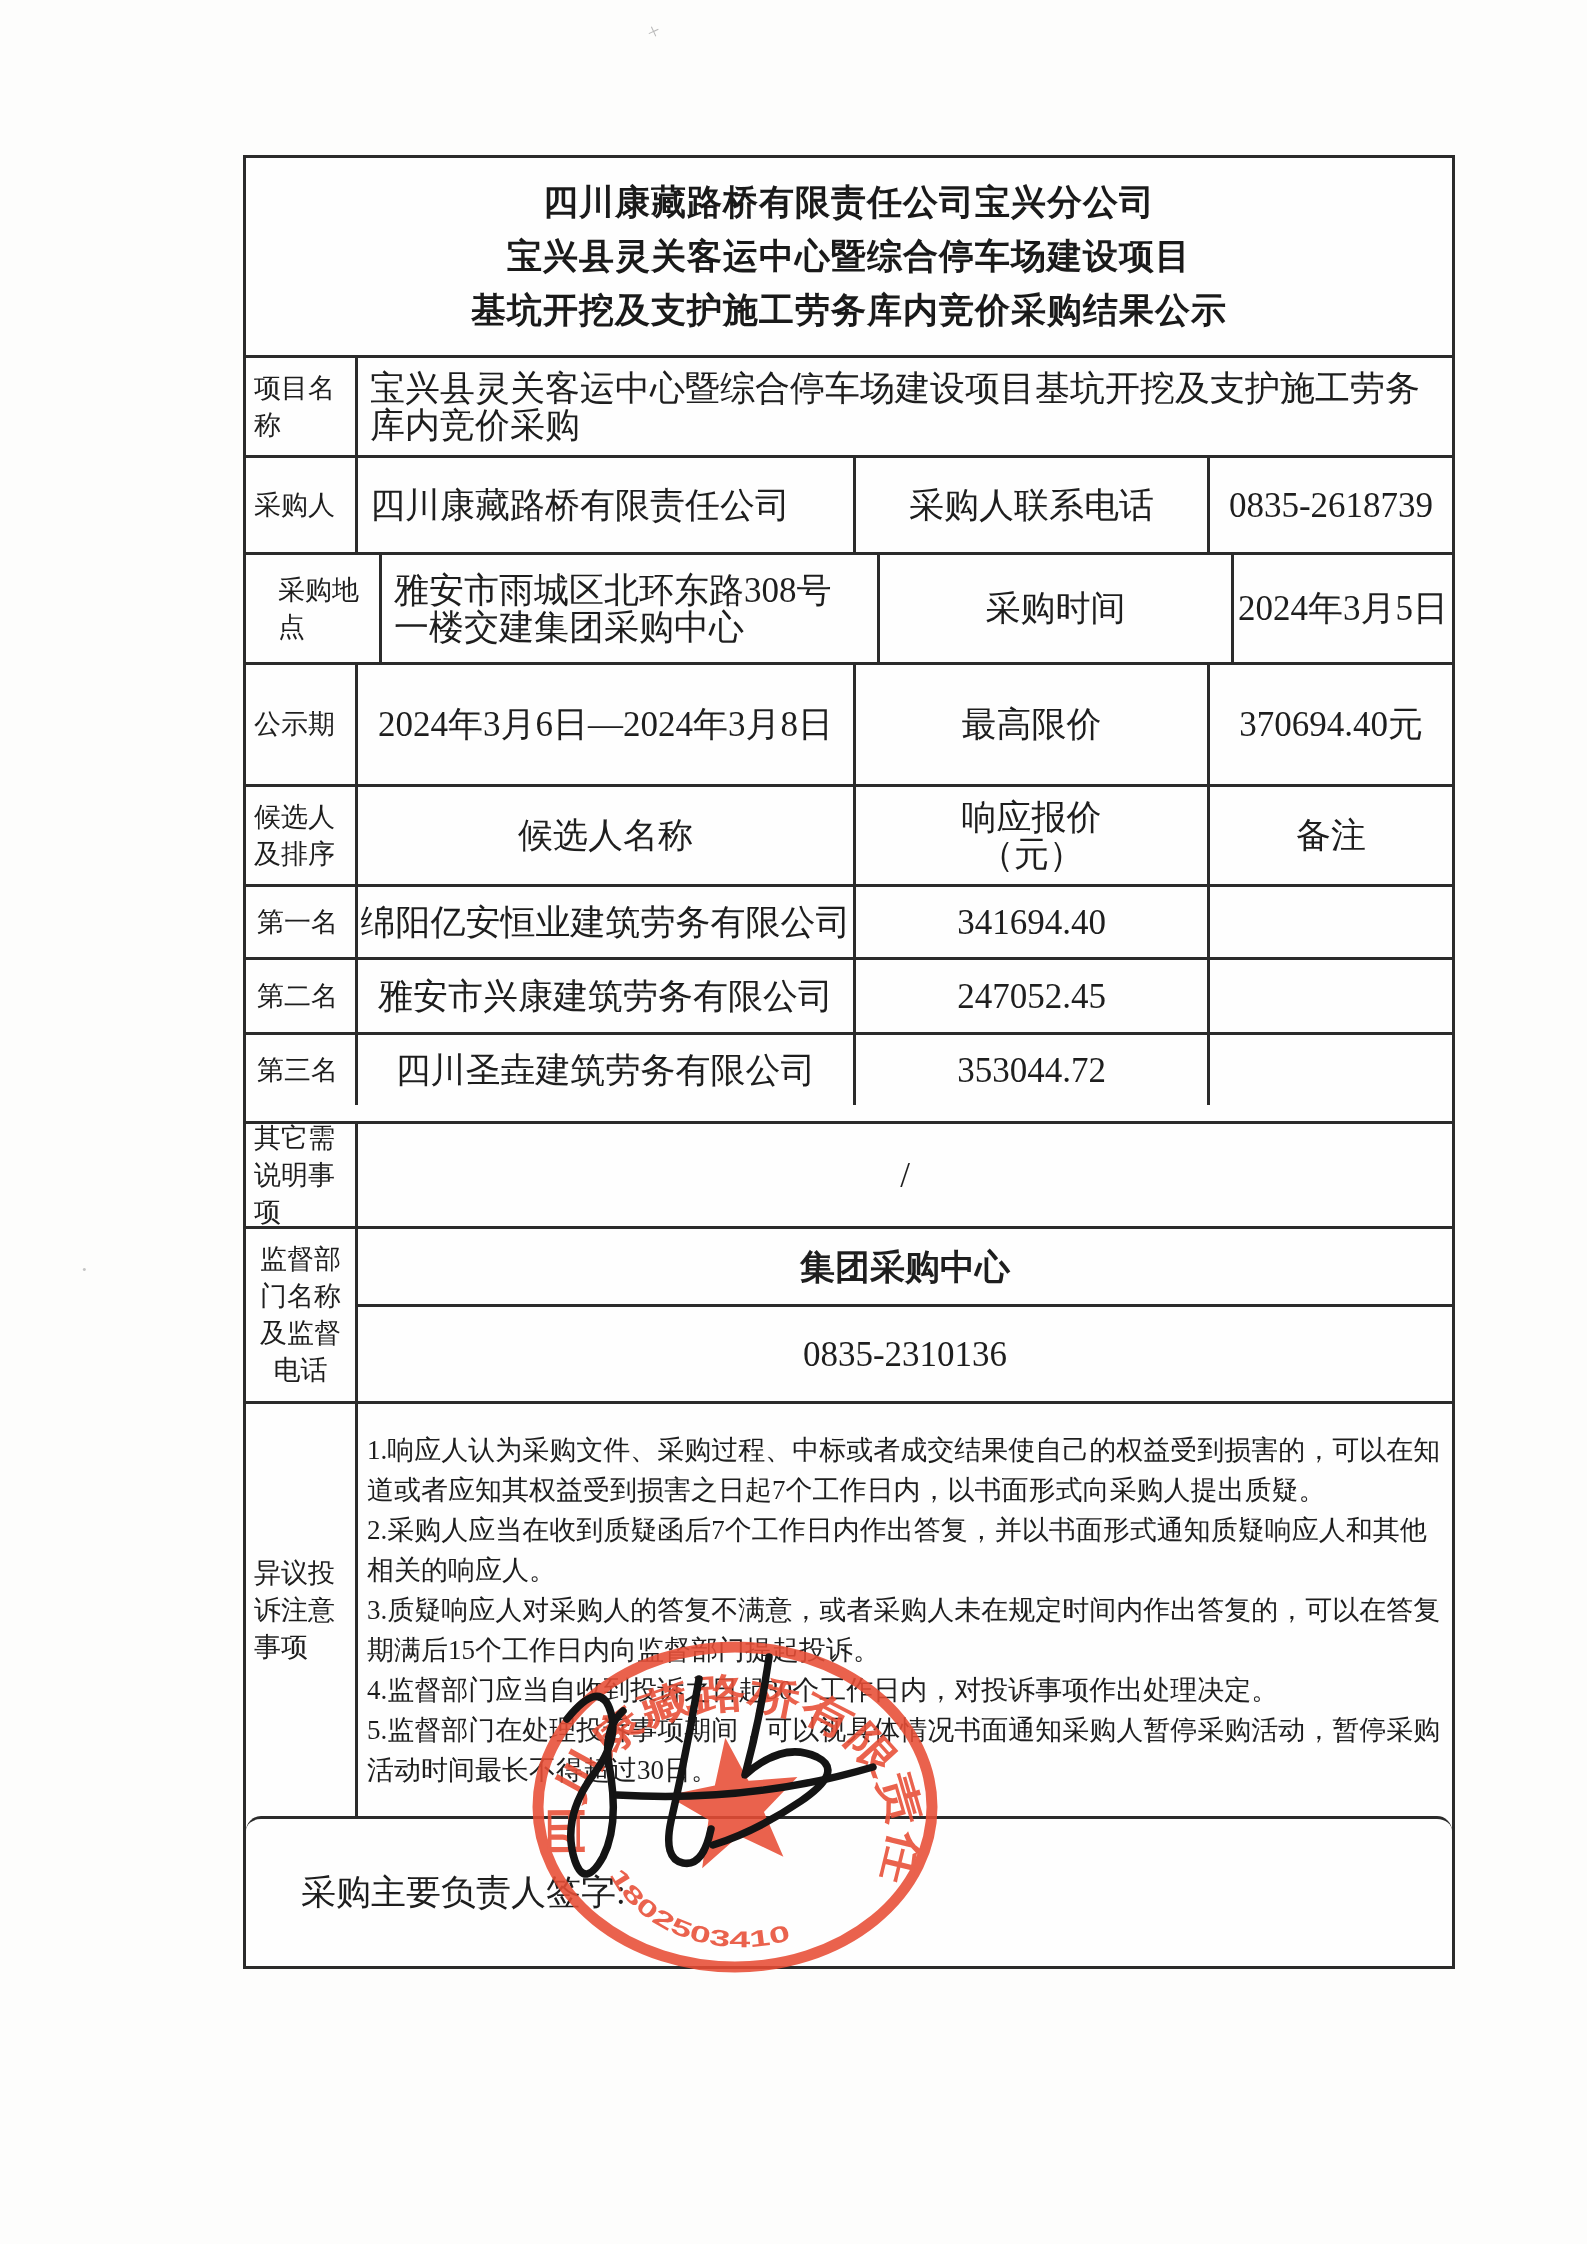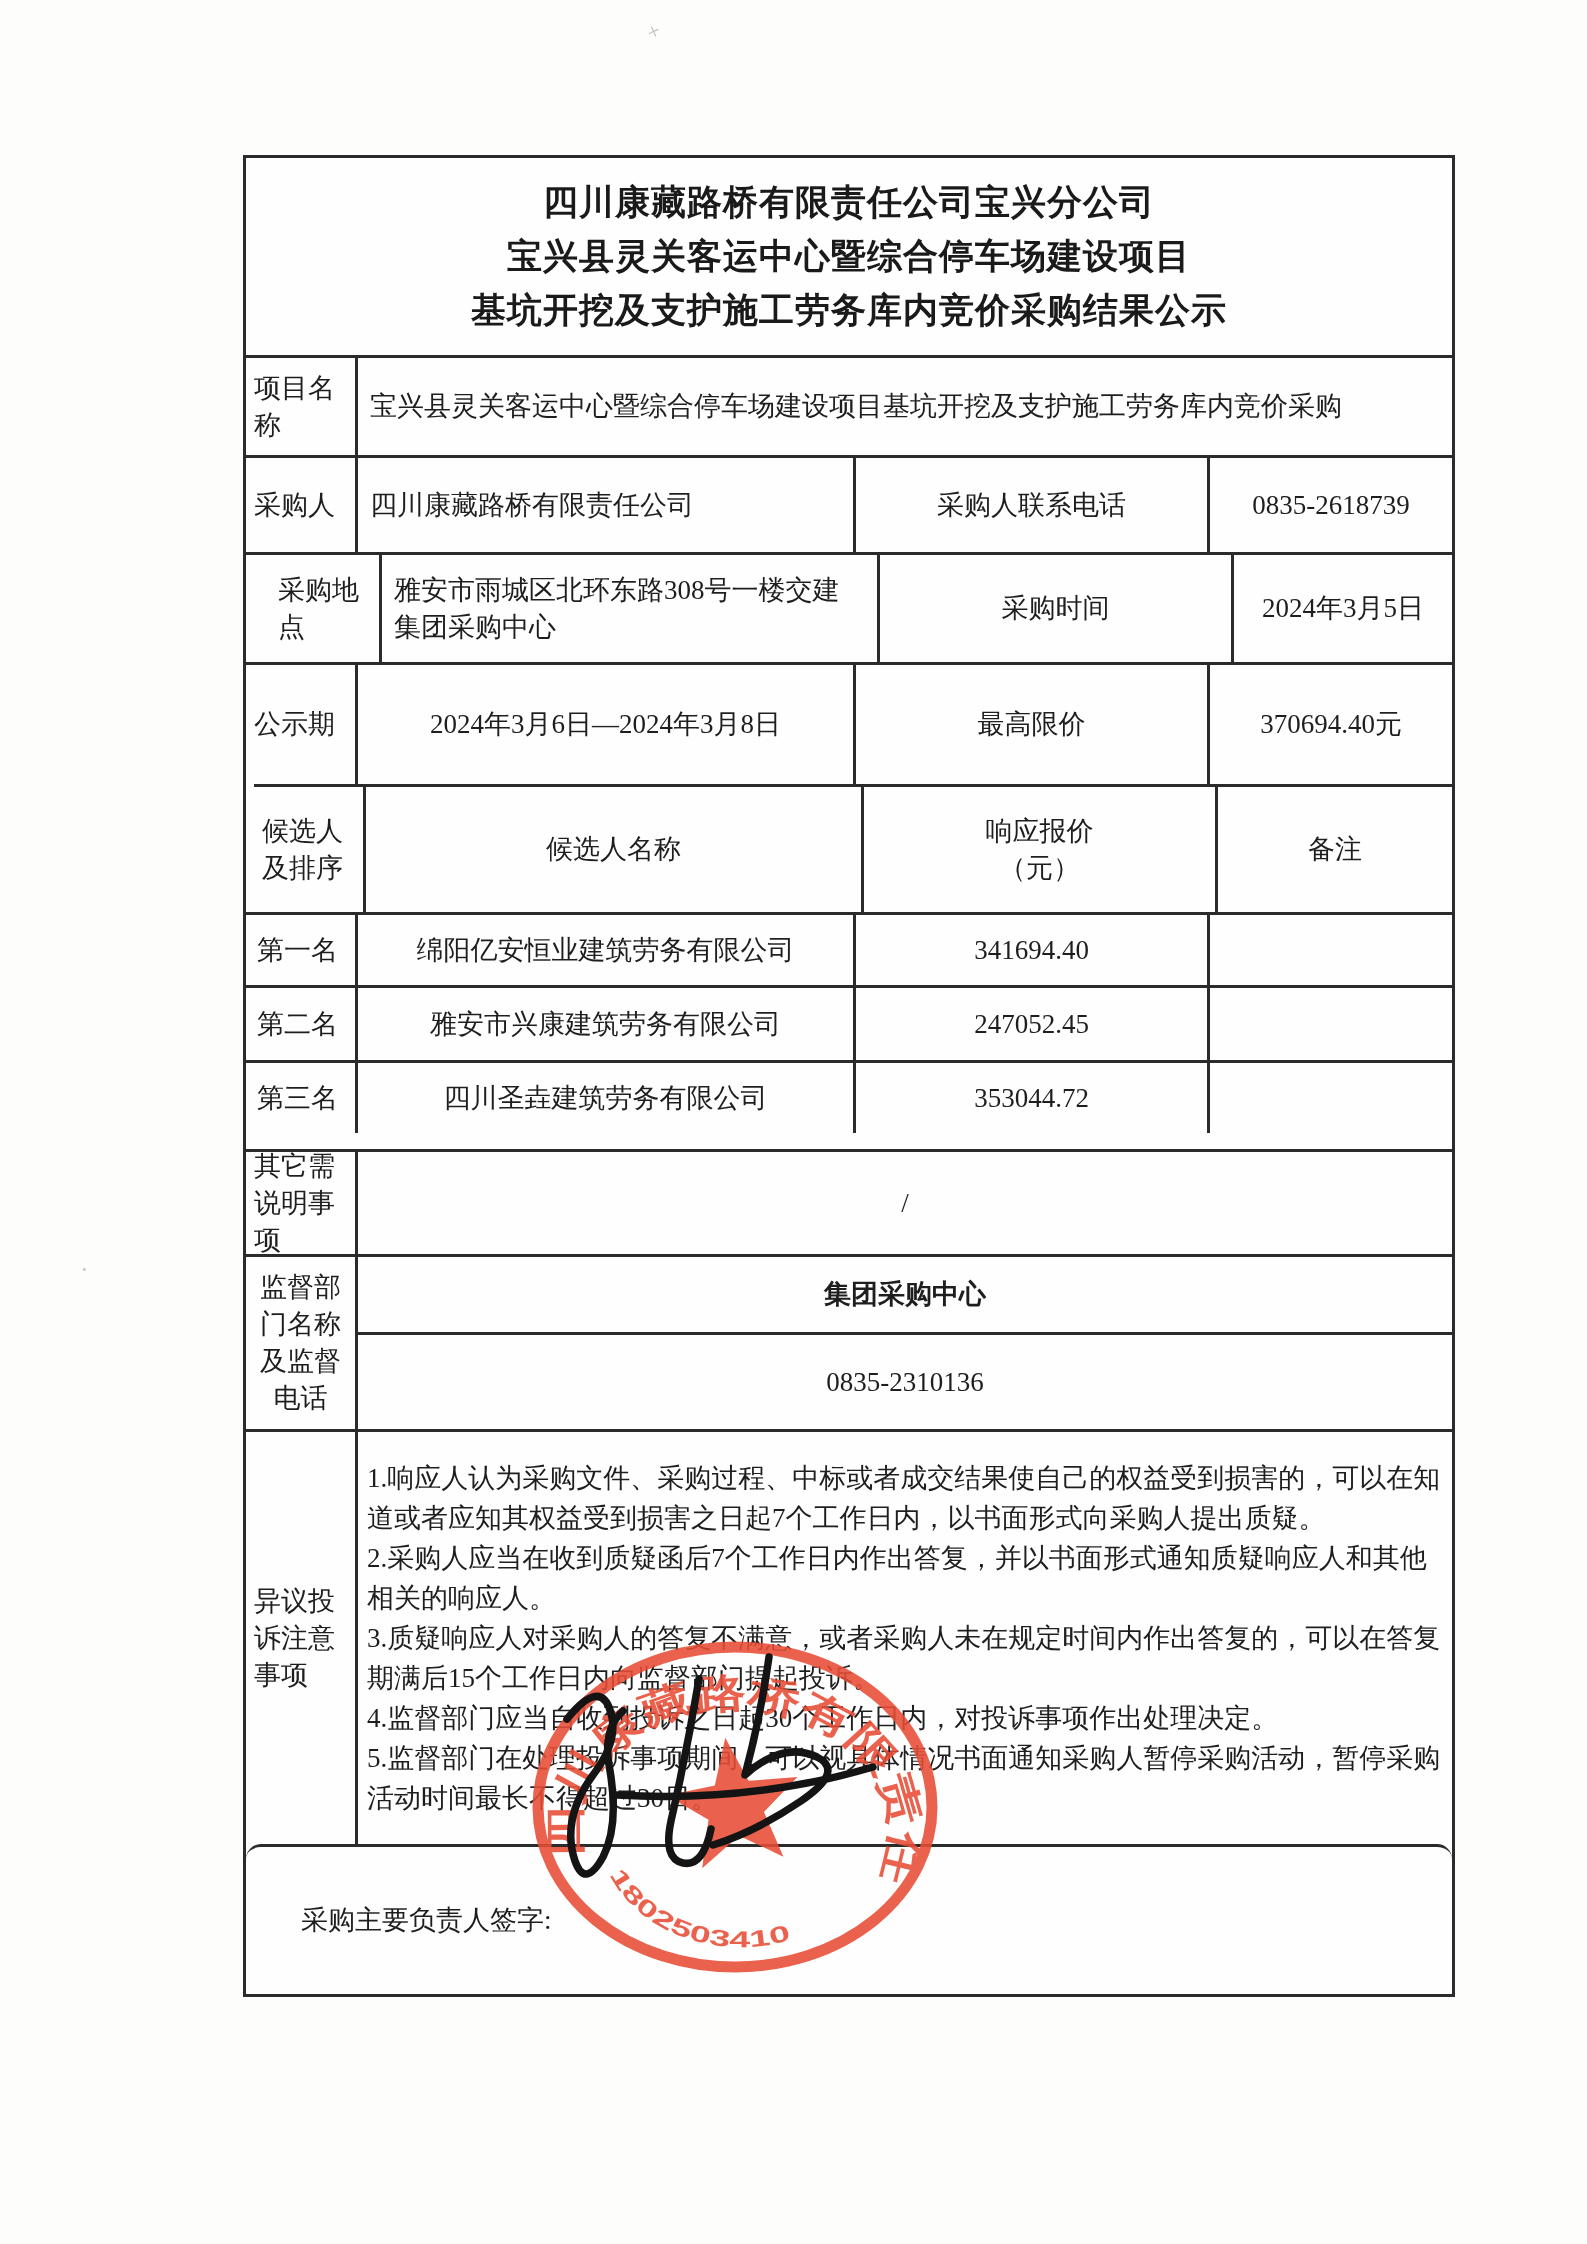--- a/index.html
+++ b/index.html
@@ -21,38 +21,38 @@
     background:#fefefe;
   }
   .row{display:flex;border-top:3px solid #2b2b2b;box-sizing:border-box;}
   .row.first{border-top:none;}
   .cell{box-sizing:border-box;display:flex;align-items:center;}
   .cell.vline{border-left:3px solid #2b2b2b;}
   .c1{width:109px;padding:4px 6px 4px 8px;font-size:27px;line-height:37px;}
   .c2{width:498px;}
   .c3{width:354px;justify-content:center;text-align:center;}
   .c4{flex:1;justify-content:center;text-align:center;}
-  .fs{font-size:27px;line-height:37px;}
+  .fs{font-size:35px;line-height:37px;}
   .pad{padding:4px 12px;}
   .ctr{justify-content:center;text-align:center;}
 
   .title-row{
     height:197px;display:flex;flex-direction:column;
     align-items:center;justify-content:center;gap:7px;
   }
   .title-line{
     font-family:"Liberation Sans","DejaVu Sans",sans-serif;
     font-weight:bold;font-size:35px;letter-spacing:1px;color:#1a1a1a;
   }
 
   .h-project{height:100px;}
   .h-purchaser{height:97px;}
   .h-location{height:110px;padding-left:24px;}
   .h-period{height:122px;}
-  .h-candheader{height:128px;margin-left:8px;}
+  .h-candheader{height:100px;}
   .h-cand{height:73px;}
   .h-cand2{height:75px;}
   .h-other{height:105px;margin-top:16px;}
   .h-superv{height:175px;}
   .h-objection{height:415px;}
   .h-sign{height:150px;border-radius:15px;}
 
   .superv-right{flex:1;display:flex;flex-direction:column;border-left:3px solid #2b2b2b;box-sizing:border-box;}
   .superv-sub{flex-basis:75px;display:flex;align-items:center;justify-content:center;box-sizing:border-box;}
   .superv-sub.bottom{flex:1;border-top:3px solid #2b2b2b;}

